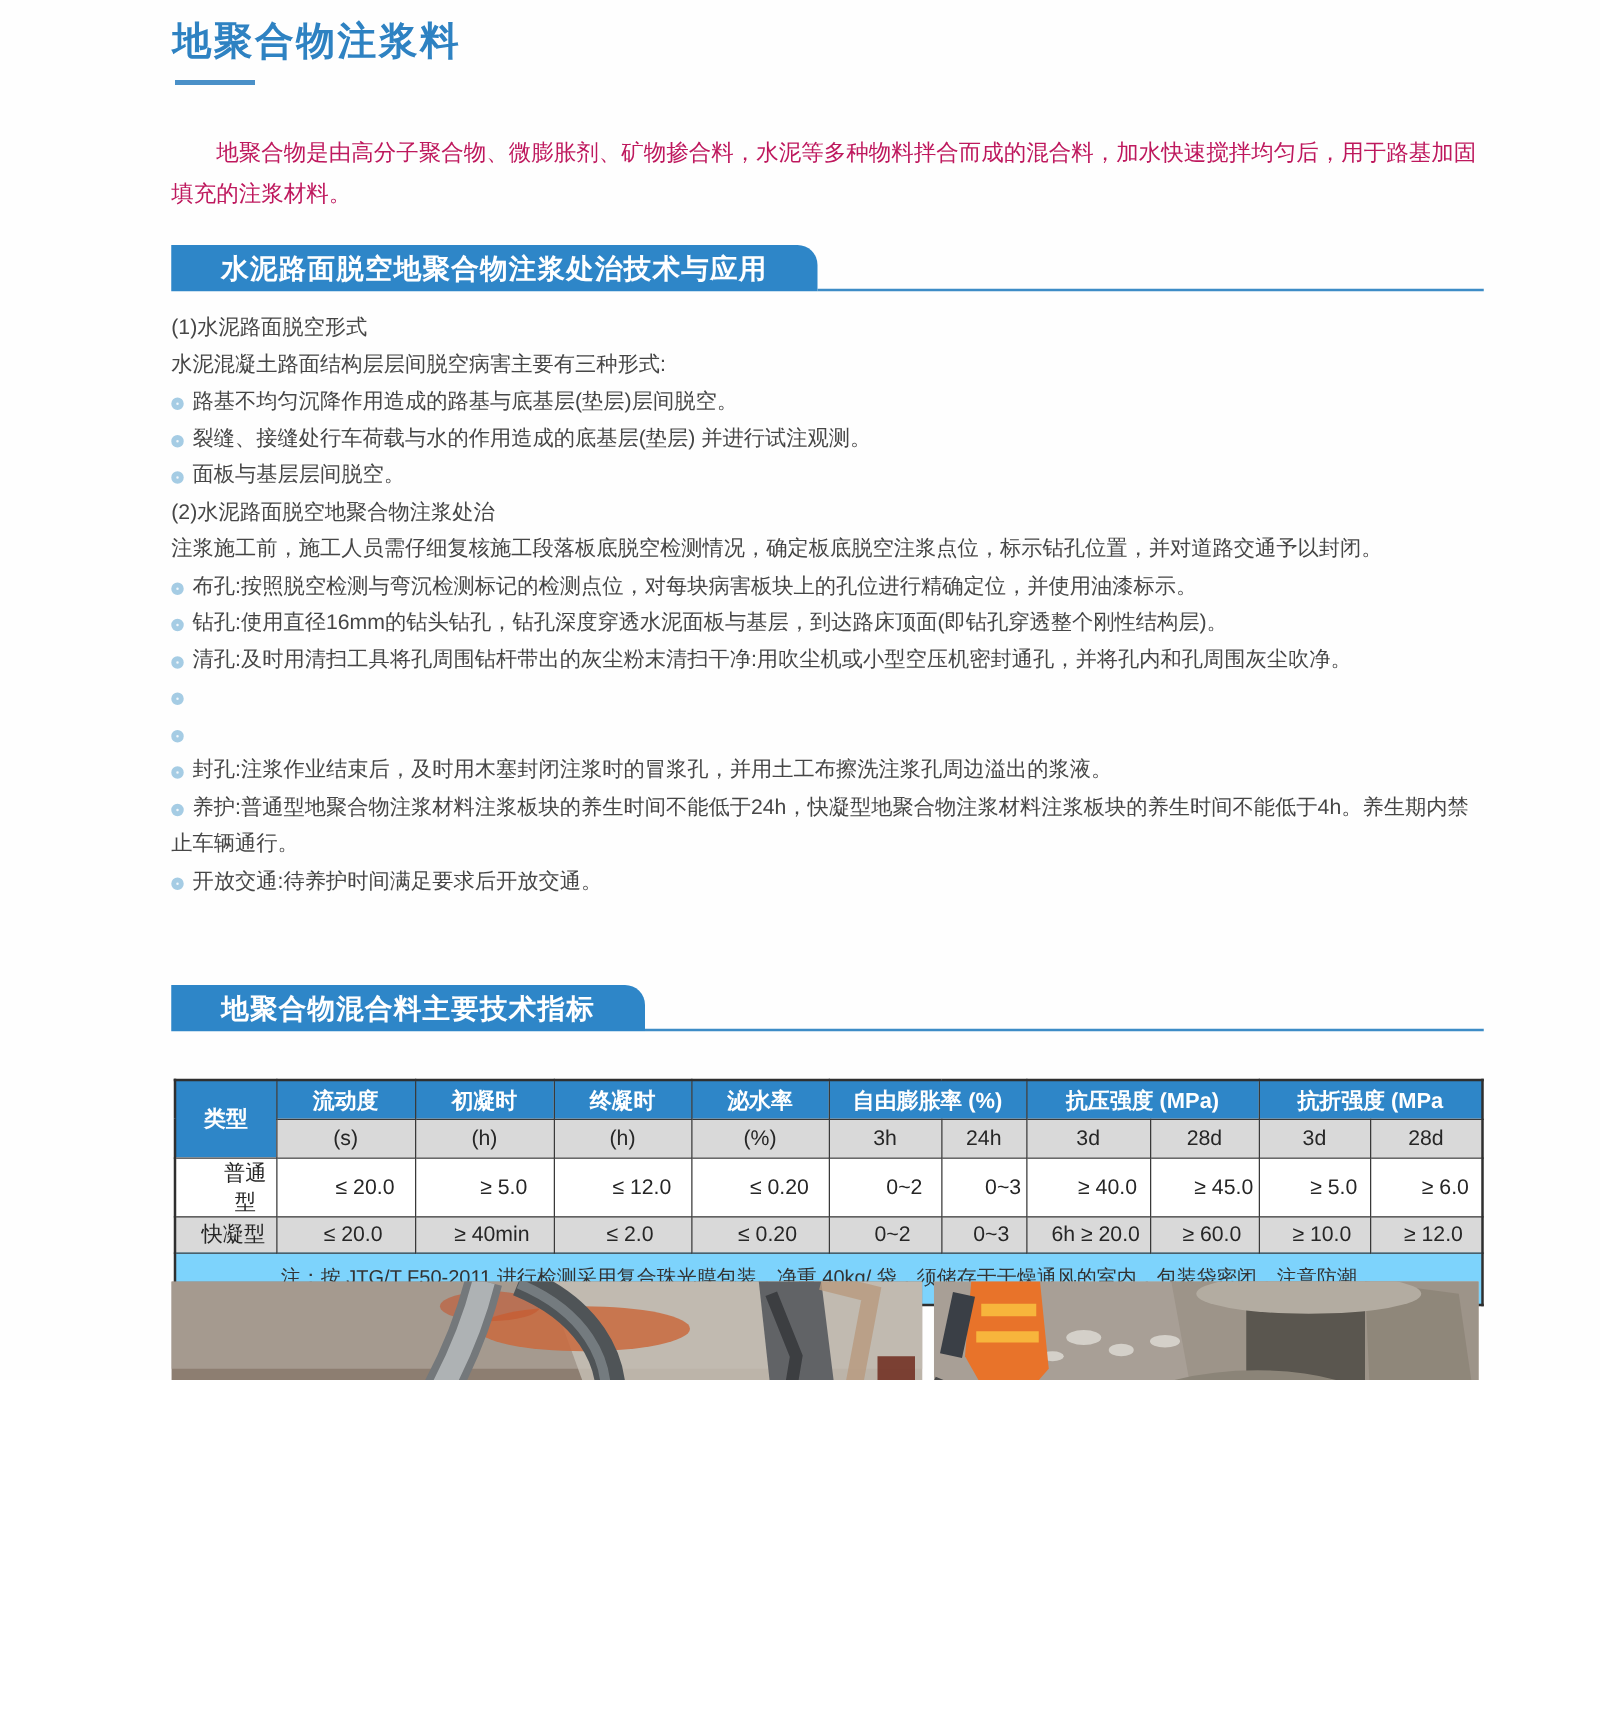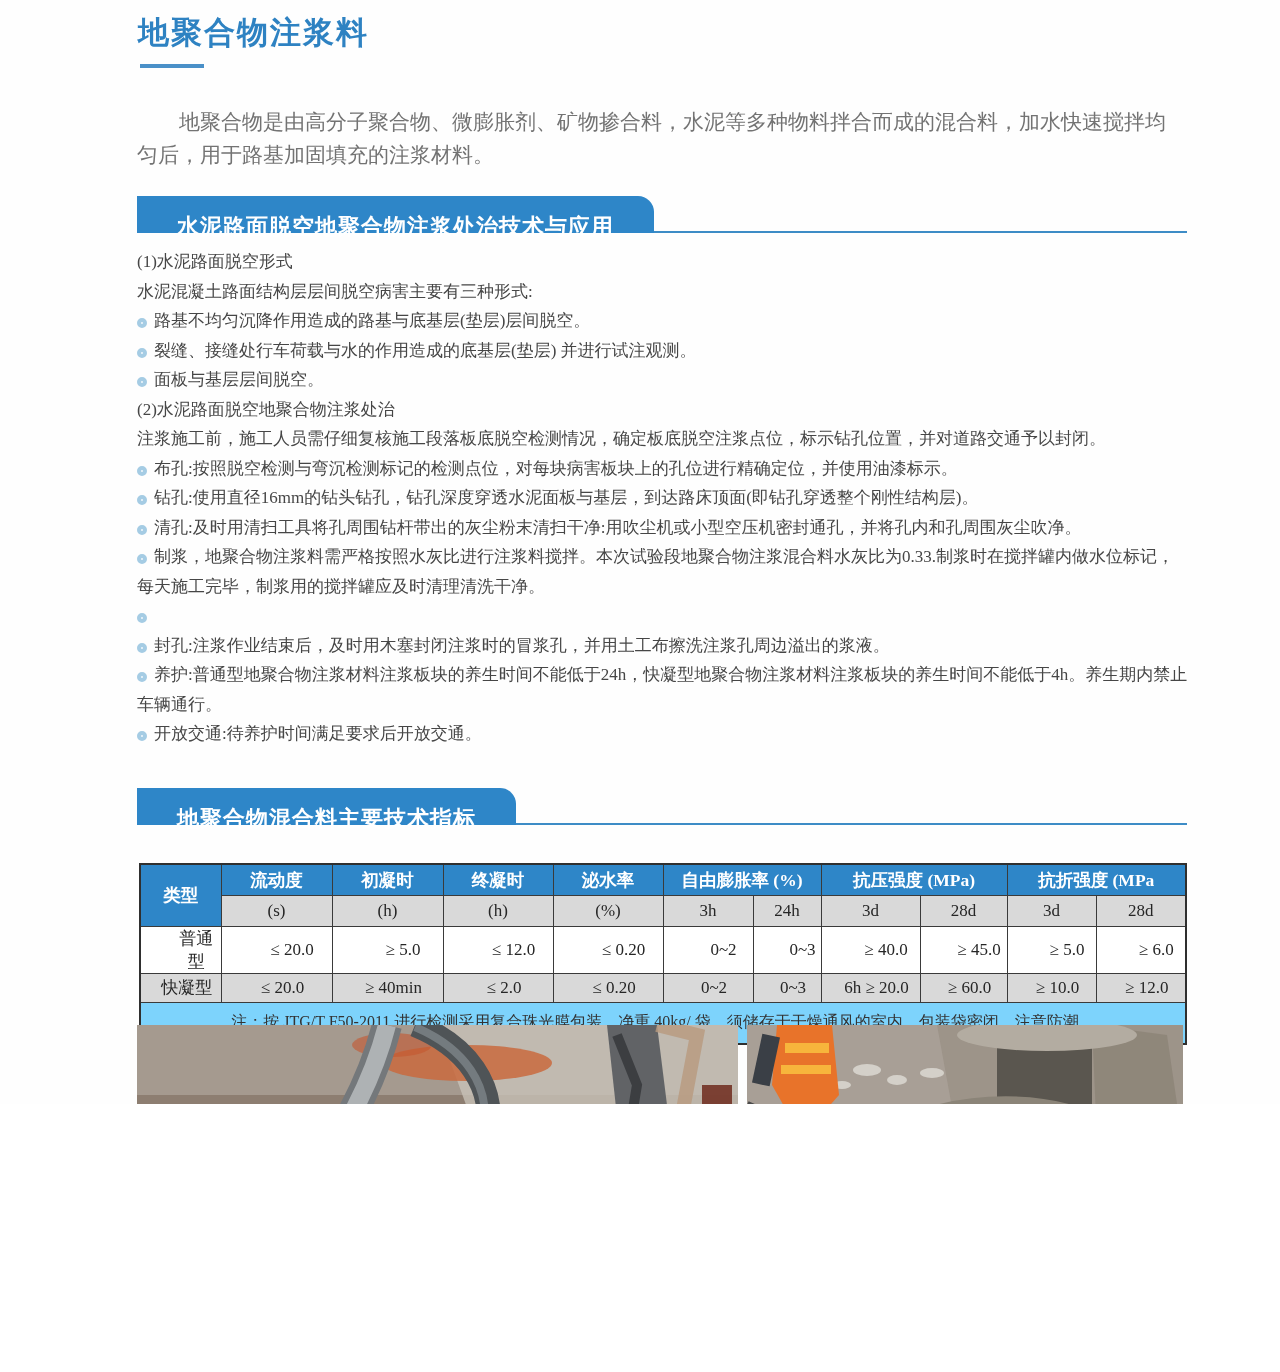--- a/index.html
+++ b/index.html
@@ -1,35 +1,35 @@
 <!DOCTYPE html>
 <html><head>
 <meta charset="utf-8">
 <style>
   * { margin:0; padding:0; box-sizing:border-box; }
   html,body { background:#ffffff; }
   .page {
     position:relative; width:1280px; height:1104px; background:#fefefe;
-    font-family:Liberation Serif, serif; overflow:hidden;
+    font-family:Liberation Sans, sans-serif; overflow:hidden;
   }
   .doc-title {
     position:absolute; left:138px; top:12px; font-size:31px; font-weight:bold;
     color:#2e82c2; letter-spacing:2px;
   }
   .title-dash {
     position:absolute; left:140px; top:64px; width:64px; height:4px; background:#4a90c8;
   }
   .intro {
     position:absolute; left:137px; top:106px; width:1048px;
-    font-size:21px; line-height:33px; color:#737373; text-indent:2em;
+    font-size:18px; line-height:33px; color:#be185d; text-indent:2em;
   }
   .banner { position:absolute; left:137px; width:1050px; display:flex; align-items:flex-end; }
   .banner-block {
     background:#2e86c8; color:#ffffff; font-weight:bold; font-size:22px;
-    height:37px; line-height:37px; padding:12px 40px; border-radius:0 16px 0 0;
+    height:37px; line-height:37px; padding:0 40px; border-radius:0 16px 0 0;
     letter-spacing:1px; white-space:nowrap;
   }
   .banner-underline { flex:1; height:2px; background:#3d8cc6; }
   .banner1 { top:196px; }
   .banner2 { top:788px; }
   .body-text {
     position:absolute; left:137px; top:247px; width:1053px;
     font-size:17px; line-height:29.5px; color:#464646;
   }
   .body-text p { margin:0; }
@@ -74,21 +74,21 @@
     <p><span>(1)水泥路面脱空形式</span></p>
     <p><span>水泥混凝土路面结构层层间脱空病害主要有三种形式:</span></p>
     <p><span class="ring"></span><span>路基不均匀沉降作用造成的路基与底基层(垫层)层间脱空。</span></p>
     <p><span class="ring"></span><span>裂缝、接缝处行车荷载与水的作用造成的底基层(垫层) 并进行试注观测。</span></p>
     <p><span class="ring"></span><span>面板与基层层间脱空。</span></p>
     <p><span>(2)水泥路面脱空地聚合物注浆处治</span></p>
     <p><span>注浆施工前，施工人员需仔细复核施工段落板底脱空检测情况，确定板底脱空注浆点位，标示钻孔位置，并对道路交通予以封闭。</span></p>
     <p><span class="ring"></span><span>布孔:按照脱空检测与弯沉检测标记的检测点位，对每块病害板块上的孔位进行精确定位，并使用油漆标示。</span></p>
     <p><span class="ring"></span><span>钻孔:使用直径16mm的钻头钻孔，钻孔深度穿透水泥面板与基层，到达路床顶面(即钻孔穿透整个刚性结构层)。</span></p>
     <p><span class="ring"></span><span>清孔:及时用清扫工具将孔周围钻杆带出的灰尘粉末清扫干净:用吹尘机或小型空压机密封通孔，并将孔内和孔周围灰尘吹净。</span></p>
-    <p><span class="ring"></span><span>制浆，地聚合物注浆料需严格按照水灰比进行注浆料搅拌。本次试验段地聚合物注浆混合料水灰比为0.33.制浆时在搅拌罐内做水位标记，每天施工完毕，制浆用的搅拌罐应及时清理清洗干净。</span></p>
+    <p><span class="ring"></span></p>
     <p><span class="ring"></span></p>
     <p><span class="ring"></span><span>封孔:注浆作业结束后，及时用木塞封闭注浆时的冒浆孔，并用土工布擦洗注浆孔周边溢出的浆液。</span></p>
     <p><span class="ring"></span><span>养护:普通型地聚合物注浆材料注浆板块的养生时间不能低于24h，快凝型地聚合物注浆材料注浆板块的养生时间不能低于4h。养生期内禁止车辆通行。</span></p>
     <p><span class="ring"></span><span>开放交通:待养护时间满足要求后开放交通。</span></p>
   </div>
 
   <div class="banner banner2">
     <div class="banner-block">地聚合物混合料主要技术指标</div>
     <div class="banner-underline"></div>
   </div>

